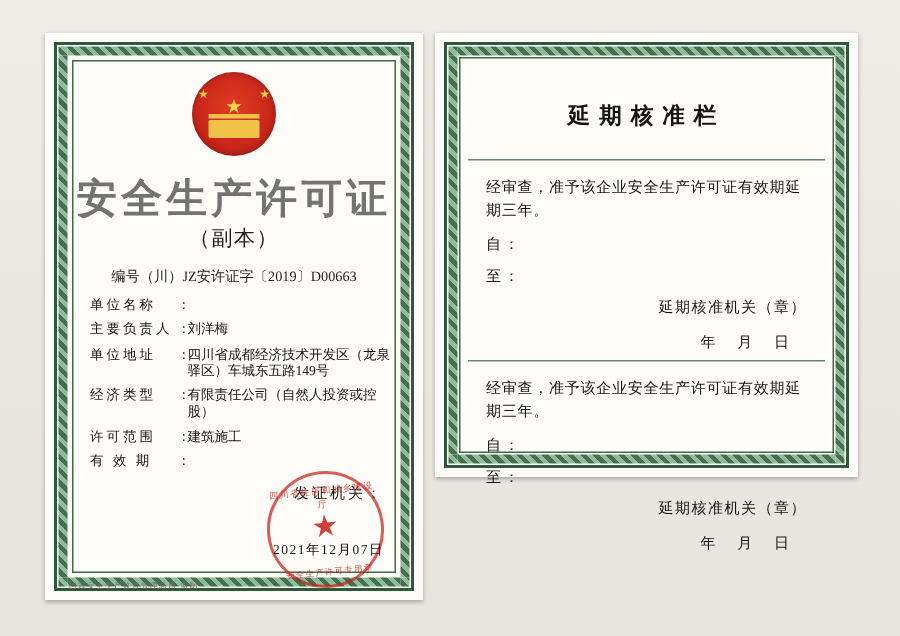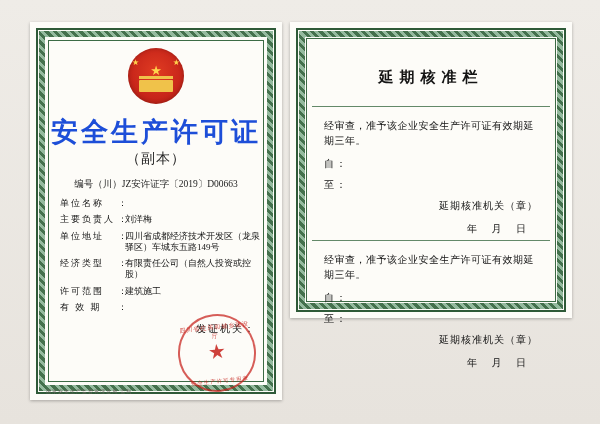--- a/index.html
+++ b/index.html
@@ -60,21 +60,21 @@
     content:"";position:absolute;left:0;right:0;top:-4px;height:3px;background:#f0c24a;
   }
   .emblem .ears{
     position:absolute;left:4px;right:4px;top:10px;height:10px;
     display:flex;justify-content:space-between;color:#ffd34d;font-size:8px;
   }
 
   
   .title-main{
     position:absolute;left:0;right:0;top:92px;text-align:center;
-    font-size:27px;letter-spacing:3px;font-weight:bold;color:#1d4ed8;
+    font-size:27px;letter-spacing:3px;font-weight:bold;color:#737373;
     font-family:"Liberation Serif", serif;
   }
   .title-sub{
     position:absolute;left:0;right:0;top:128px;text-align:center;
     font-size:14px;color:#1d1d1d;letter-spacing:1px;
   }
   .cert-no{
     position:absolute;left:0;right:0;top:156px;text-align:center;
     font-size:9.5px;color:#1d1d1d;
   }
@@ -204,20 +204,21 @@
     </div>
 
     <div class="issuer">发证机关：</div>
 
     <div class="seal">
       <div class="seal-text">四川省住房和城乡建设厅</div>
       <div class="seal-star">★</div>
       <div class="seal-bottom">安全生产许可专用章</div>
     </div>
 
+    <div class="issue-date">2021年12月07日</div>
 
     <div class="footnote">国家安全生产监督管理总局 监制</div>
   </div>
 
   <div class="sheet right">
     <div class="border-outer"></div>
     <div class="border-pattern"></div>
     <div class="border-inner"></div>
 
     <div class="r-title">延期核准栏</div>

